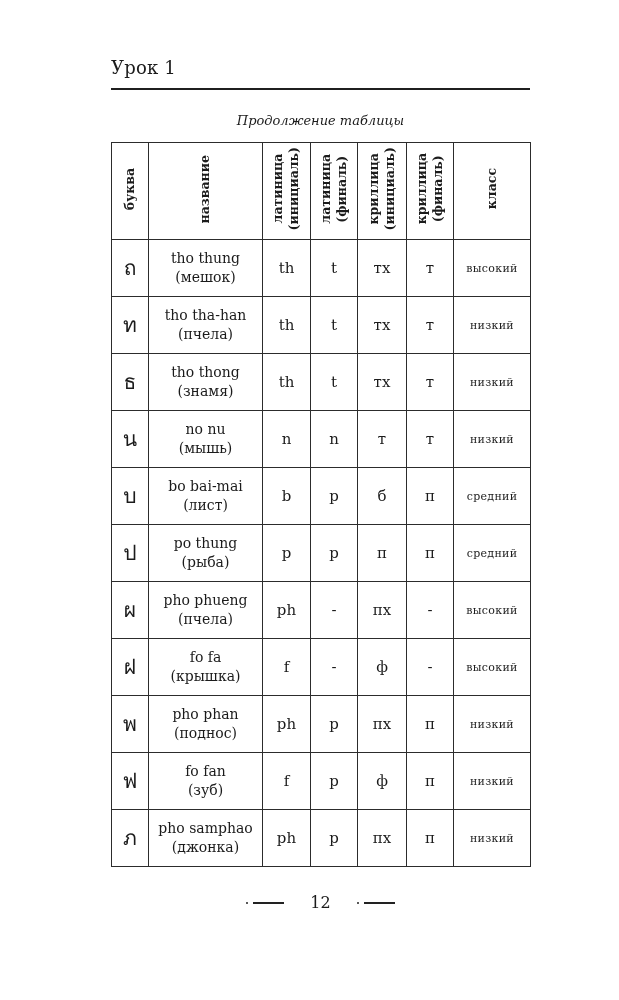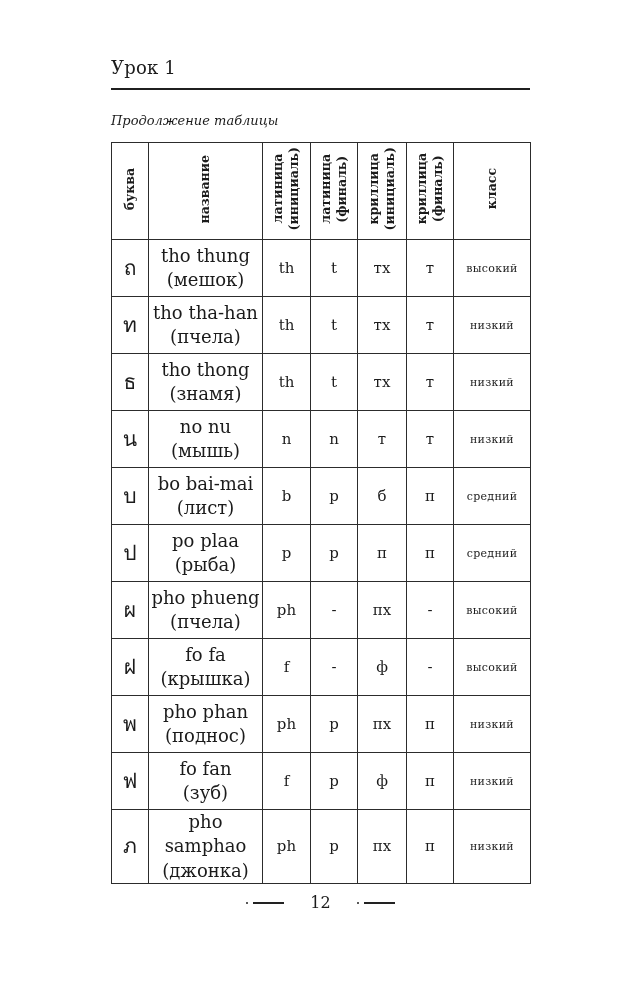--- a/index.html
+++ b/index.html
@@ -27,21 +27,21 @@
     margin-top: 9px;
     height: 2px;
     background: #1f1f1f;
     border: none;
   }
   .table-caption {
     margin-top: 23px;
     font-size: 13px;
     line-height: 16px;
     font-style: italic;
-    text-align: left;
+    text-align: center;
     color: #1b1b1b;
   }
 
   table.main-table {
     margin-top: 13px;
     width: 419px;
     border-collapse: collapse;
     table-layout: fixed;
   }
   .main-table th, .main-table td {
@@ -58,21 +58,21 @@
     writing-mode: vertical-rl;
     transform: rotate(180deg);
     font-size: 12.5px;
     line-height: 1.3;
     font-weight: bold;
     white-space: nowrap;
   }
   .vtext span { display: block; }
 
   .cell-letter { font-size: 21px; line-height: 1; }
-  .cell-name   { font-size: 18px; line-height: 1.35; }
+  .cell-name   { font-size: 14px; line-height: 1.35; }
   .cell-name .gloss { display: block; }
   .cell-translit { font-size: 15px; }
   .cell-class   { font-size: 11px; letter-spacing: 0.3px; }
 
   .footer {
     position: absolute;
     left: 111px;
     top: 893px;
     width: 419px;
     display: flex;
@@ -174,21 +174,21 @@
           <td class="cell-letter">บ</td>
           <td class="cell-name"><span>bo bai-mai</span><span class="gloss">(лист)</span></td>
           <td class="cell-translit">b</td>
           <td class="cell-translit">p</td>
           <td class="cell-translit">б</td>
           <td class="cell-translit">п</td>
           <td class="cell-class">средний</td>
         </tr>
         <tr>
           <td class="cell-letter">ป</td>
-          <td class="cell-name"><span>po plaa</span><span class="gloss">(рыба)</span></td>
+          <td class="cell-name"><span>po thung</span><span class="gloss">(рыба)</span></td>
           <td class="cell-translit">p</td>
           <td class="cell-translit">p</td>
           <td class="cell-translit">п</td>
           <td class="cell-translit">п</td>
           <td class="cell-class">средний</td>
         </tr>
         <tr>
           <td class="cell-letter">ผ</td>
           <td class="cell-name"><span>pho phueng</span><span class="gloss">(пчела)</span></td>
           <td class="cell-translit">ph</td>

